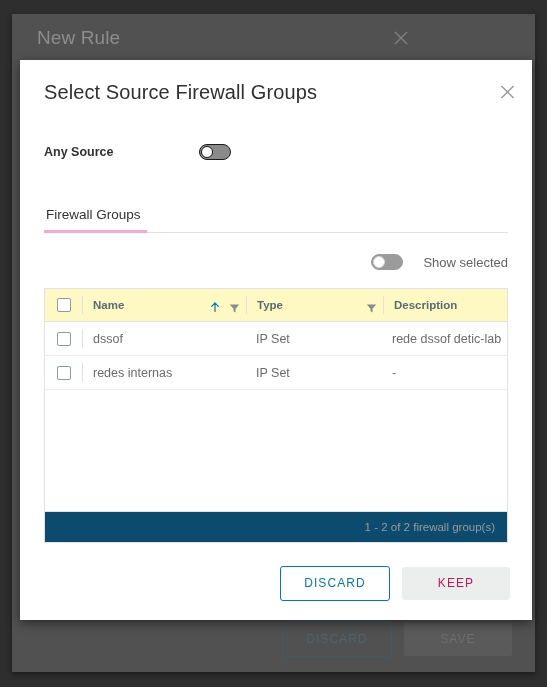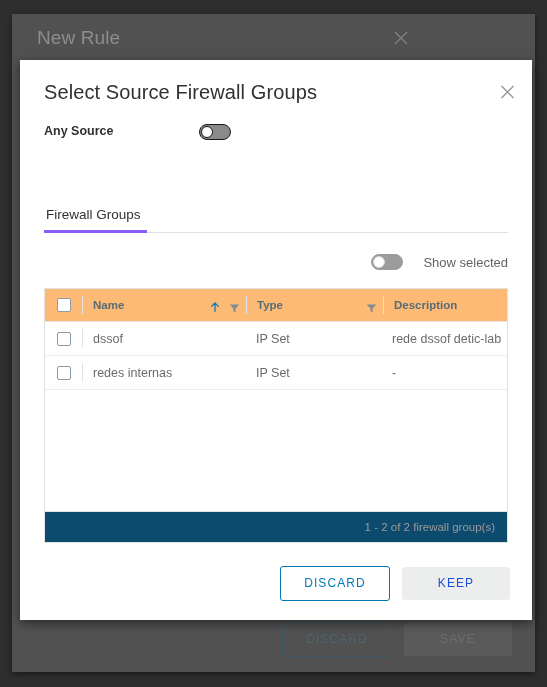--- a/index.html
+++ b/index.html
@@ -141,21 +141,21 @@
   }
   .modal-close svg { display:block; }
 
   .modal-body {
     padding: 0 24px;
   }
 
   
   .any-source-row {
     display: flex;
-    align-items: flex-start;
+    align-items: center;
     height: 56px;
   }
 
   .any-source-label {
     font-size: 12.5px;
     font-weight: bold;
     color: #313131;
     width: 155px;
   }
 
@@ -203,21 +203,21 @@
     font-size: 13.5px;
     color: #8a8a8a;
     padding: 0 6px 8px 2px;
     margin-right: 26px;
     cursor: pointer;
     position: relative;
     top: 1px;
   }
   .tab.active {
     color: #313131;
-    border-bottom: 3px solid #8b5cf6;
+    border-bottom: 3px solid #f9a8d4;
   }
 
   
   .show-selected-row {
     display: flex;
     align-items: center;
     justify-content: flex-end;
     height: 40px;
     margin-top: 9px;
     gap: 20px;
@@ -233,21 +233,21 @@
     margin-top: 6px;
     height: 255px;
     box-sizing: border-box;
     display: flex;
     flex-direction: column;
   }
 
   .grid-head {
     display: flex;
     height: 33px;
-    background: #fdba74;
+    background: #fef9c3;
     border-bottom: 1px solid #e2e2e2;
     align-items: center;
     box-sizing: border-box;
   }
 
   .cell-check {
     width: 37px;
     display: flex;
     align-items: center;
     justify-content: center;
@@ -353,21 +353,21 @@
     cursor: pointer;
   }
 
   .btn-disabled {
     min-width: 80px;
     height: 33px;
     padding: 0 14px;
     border: none;
     border-radius: 3px;
     background: #eceded;
-    color: #1d4ed8;
+    color: #be185d;
     font-size: 12px;
     letter-spacing: 1.1px;
     font-family: "Liberation Sans", sans-serif;
     display: flex;
     align-items: center;
     justify-content: center;
   }
 </style>
 </head>
 <body>

